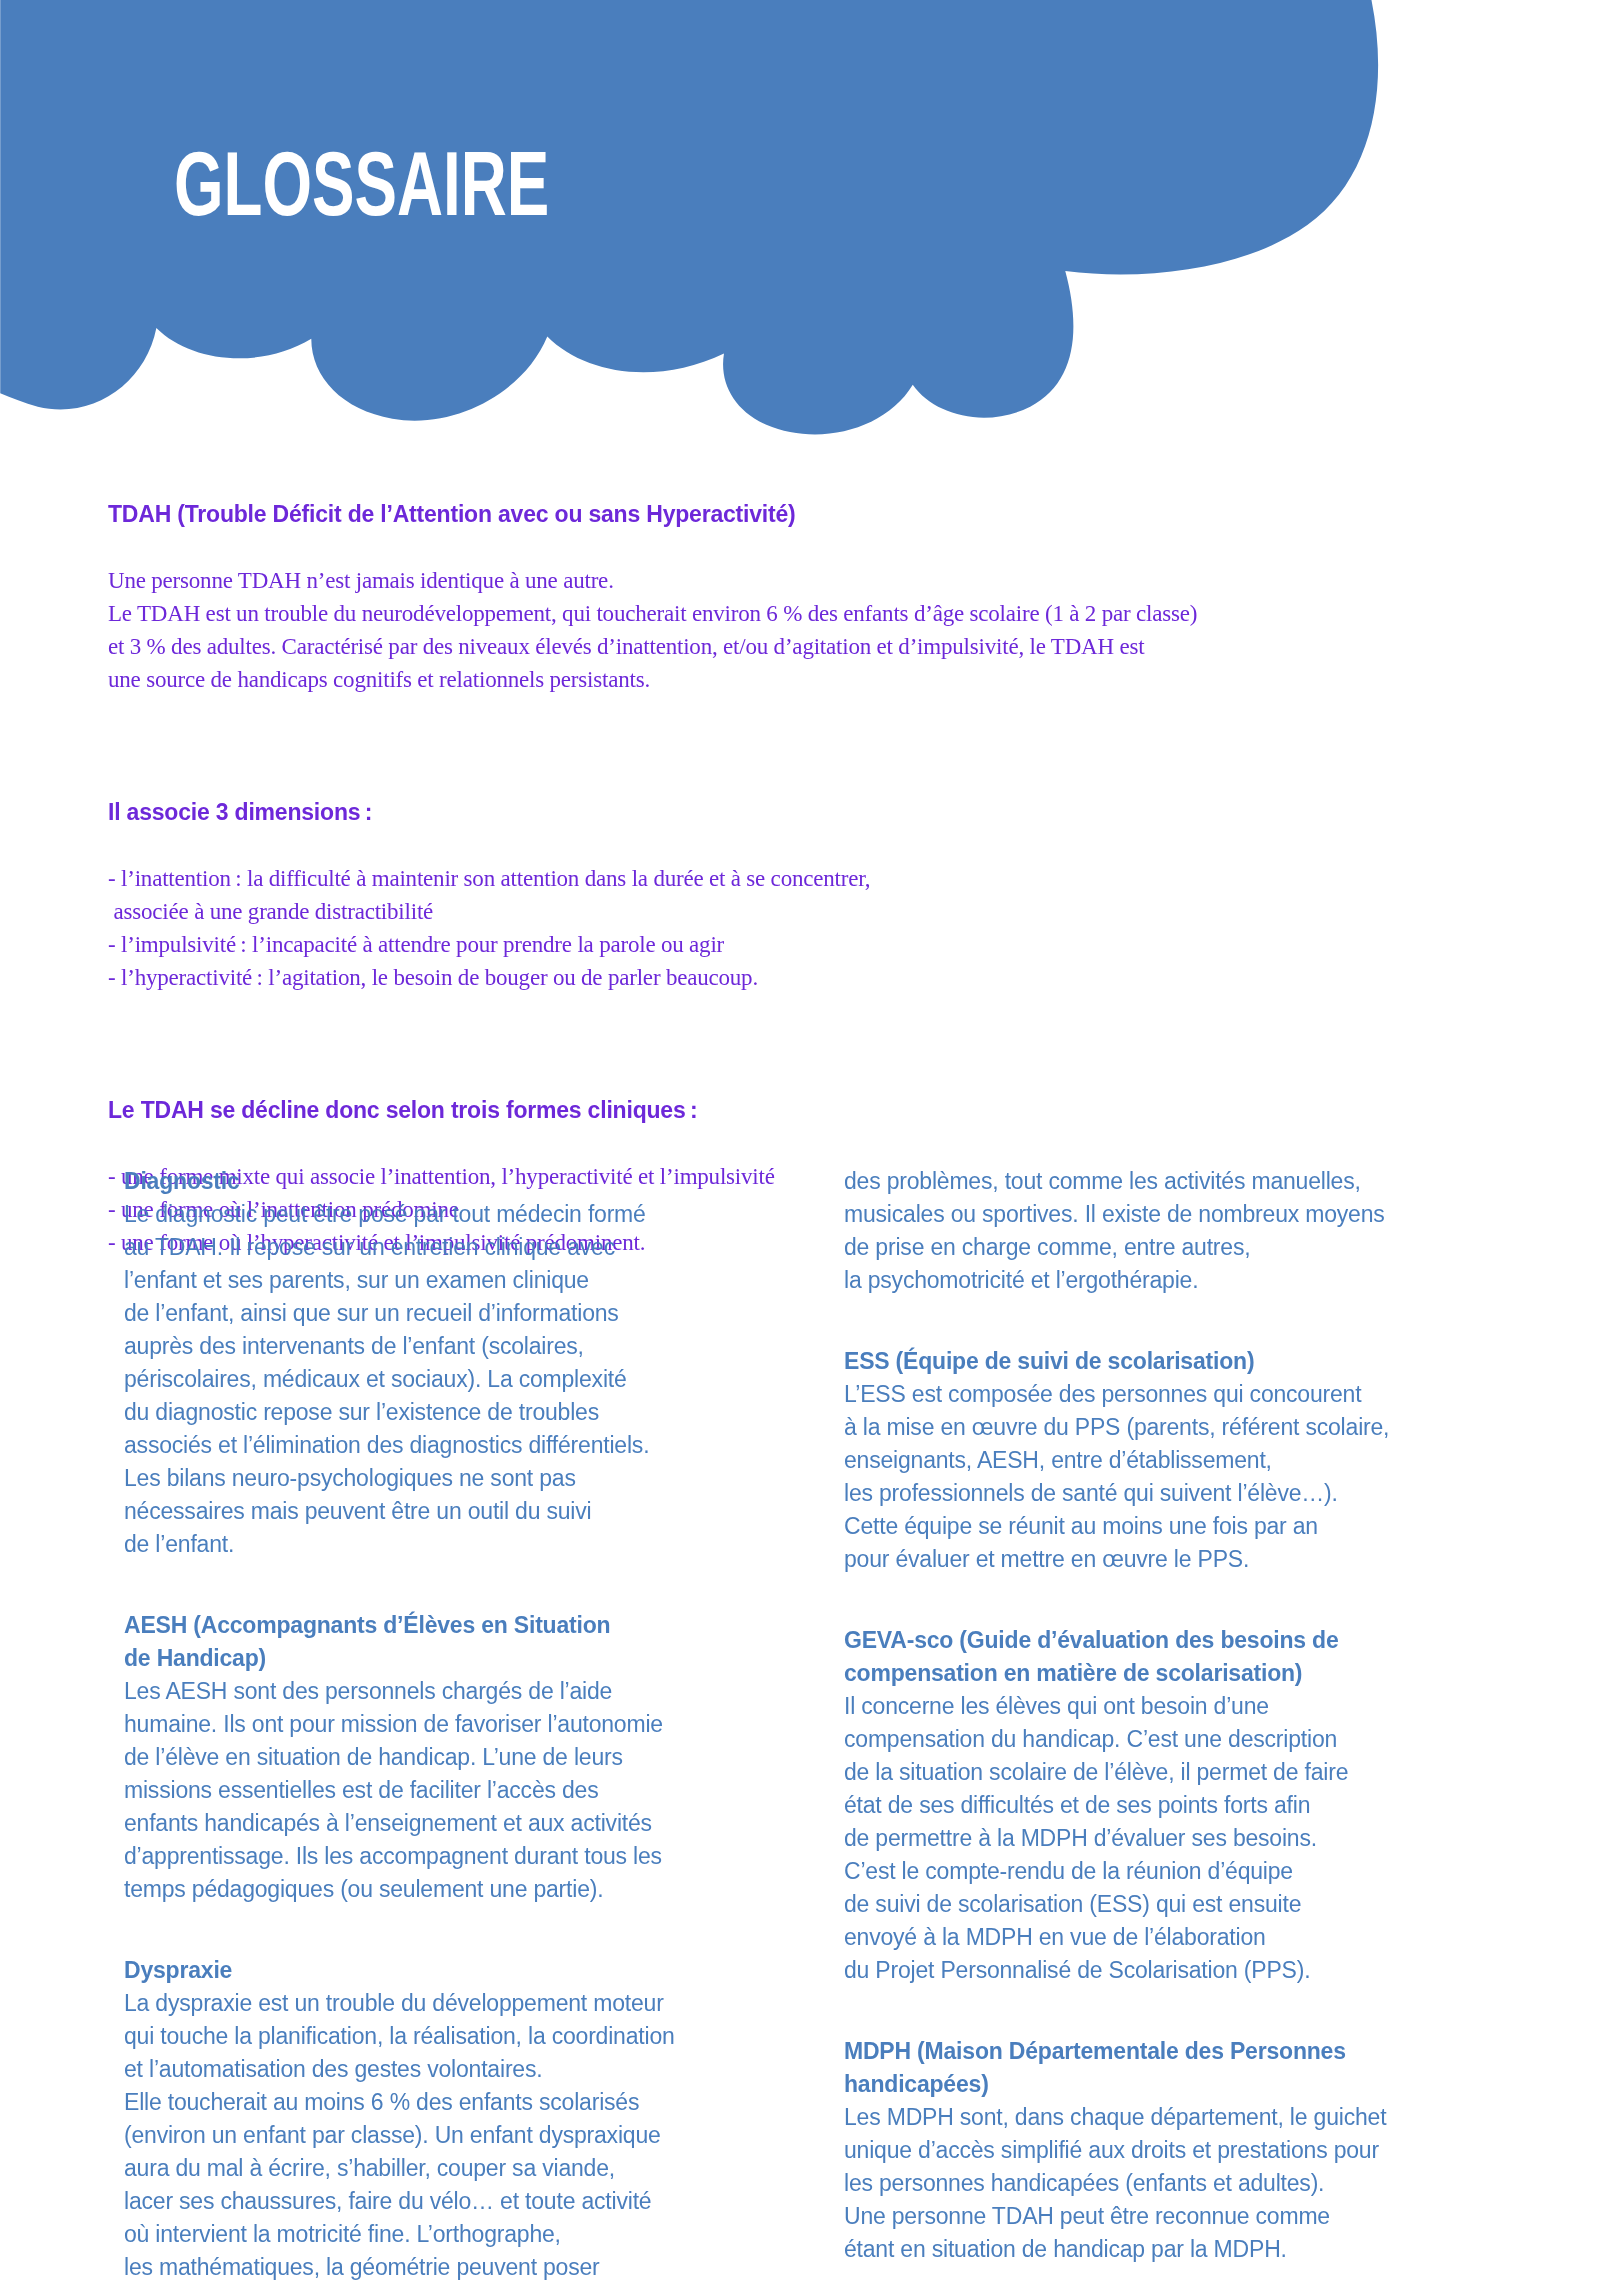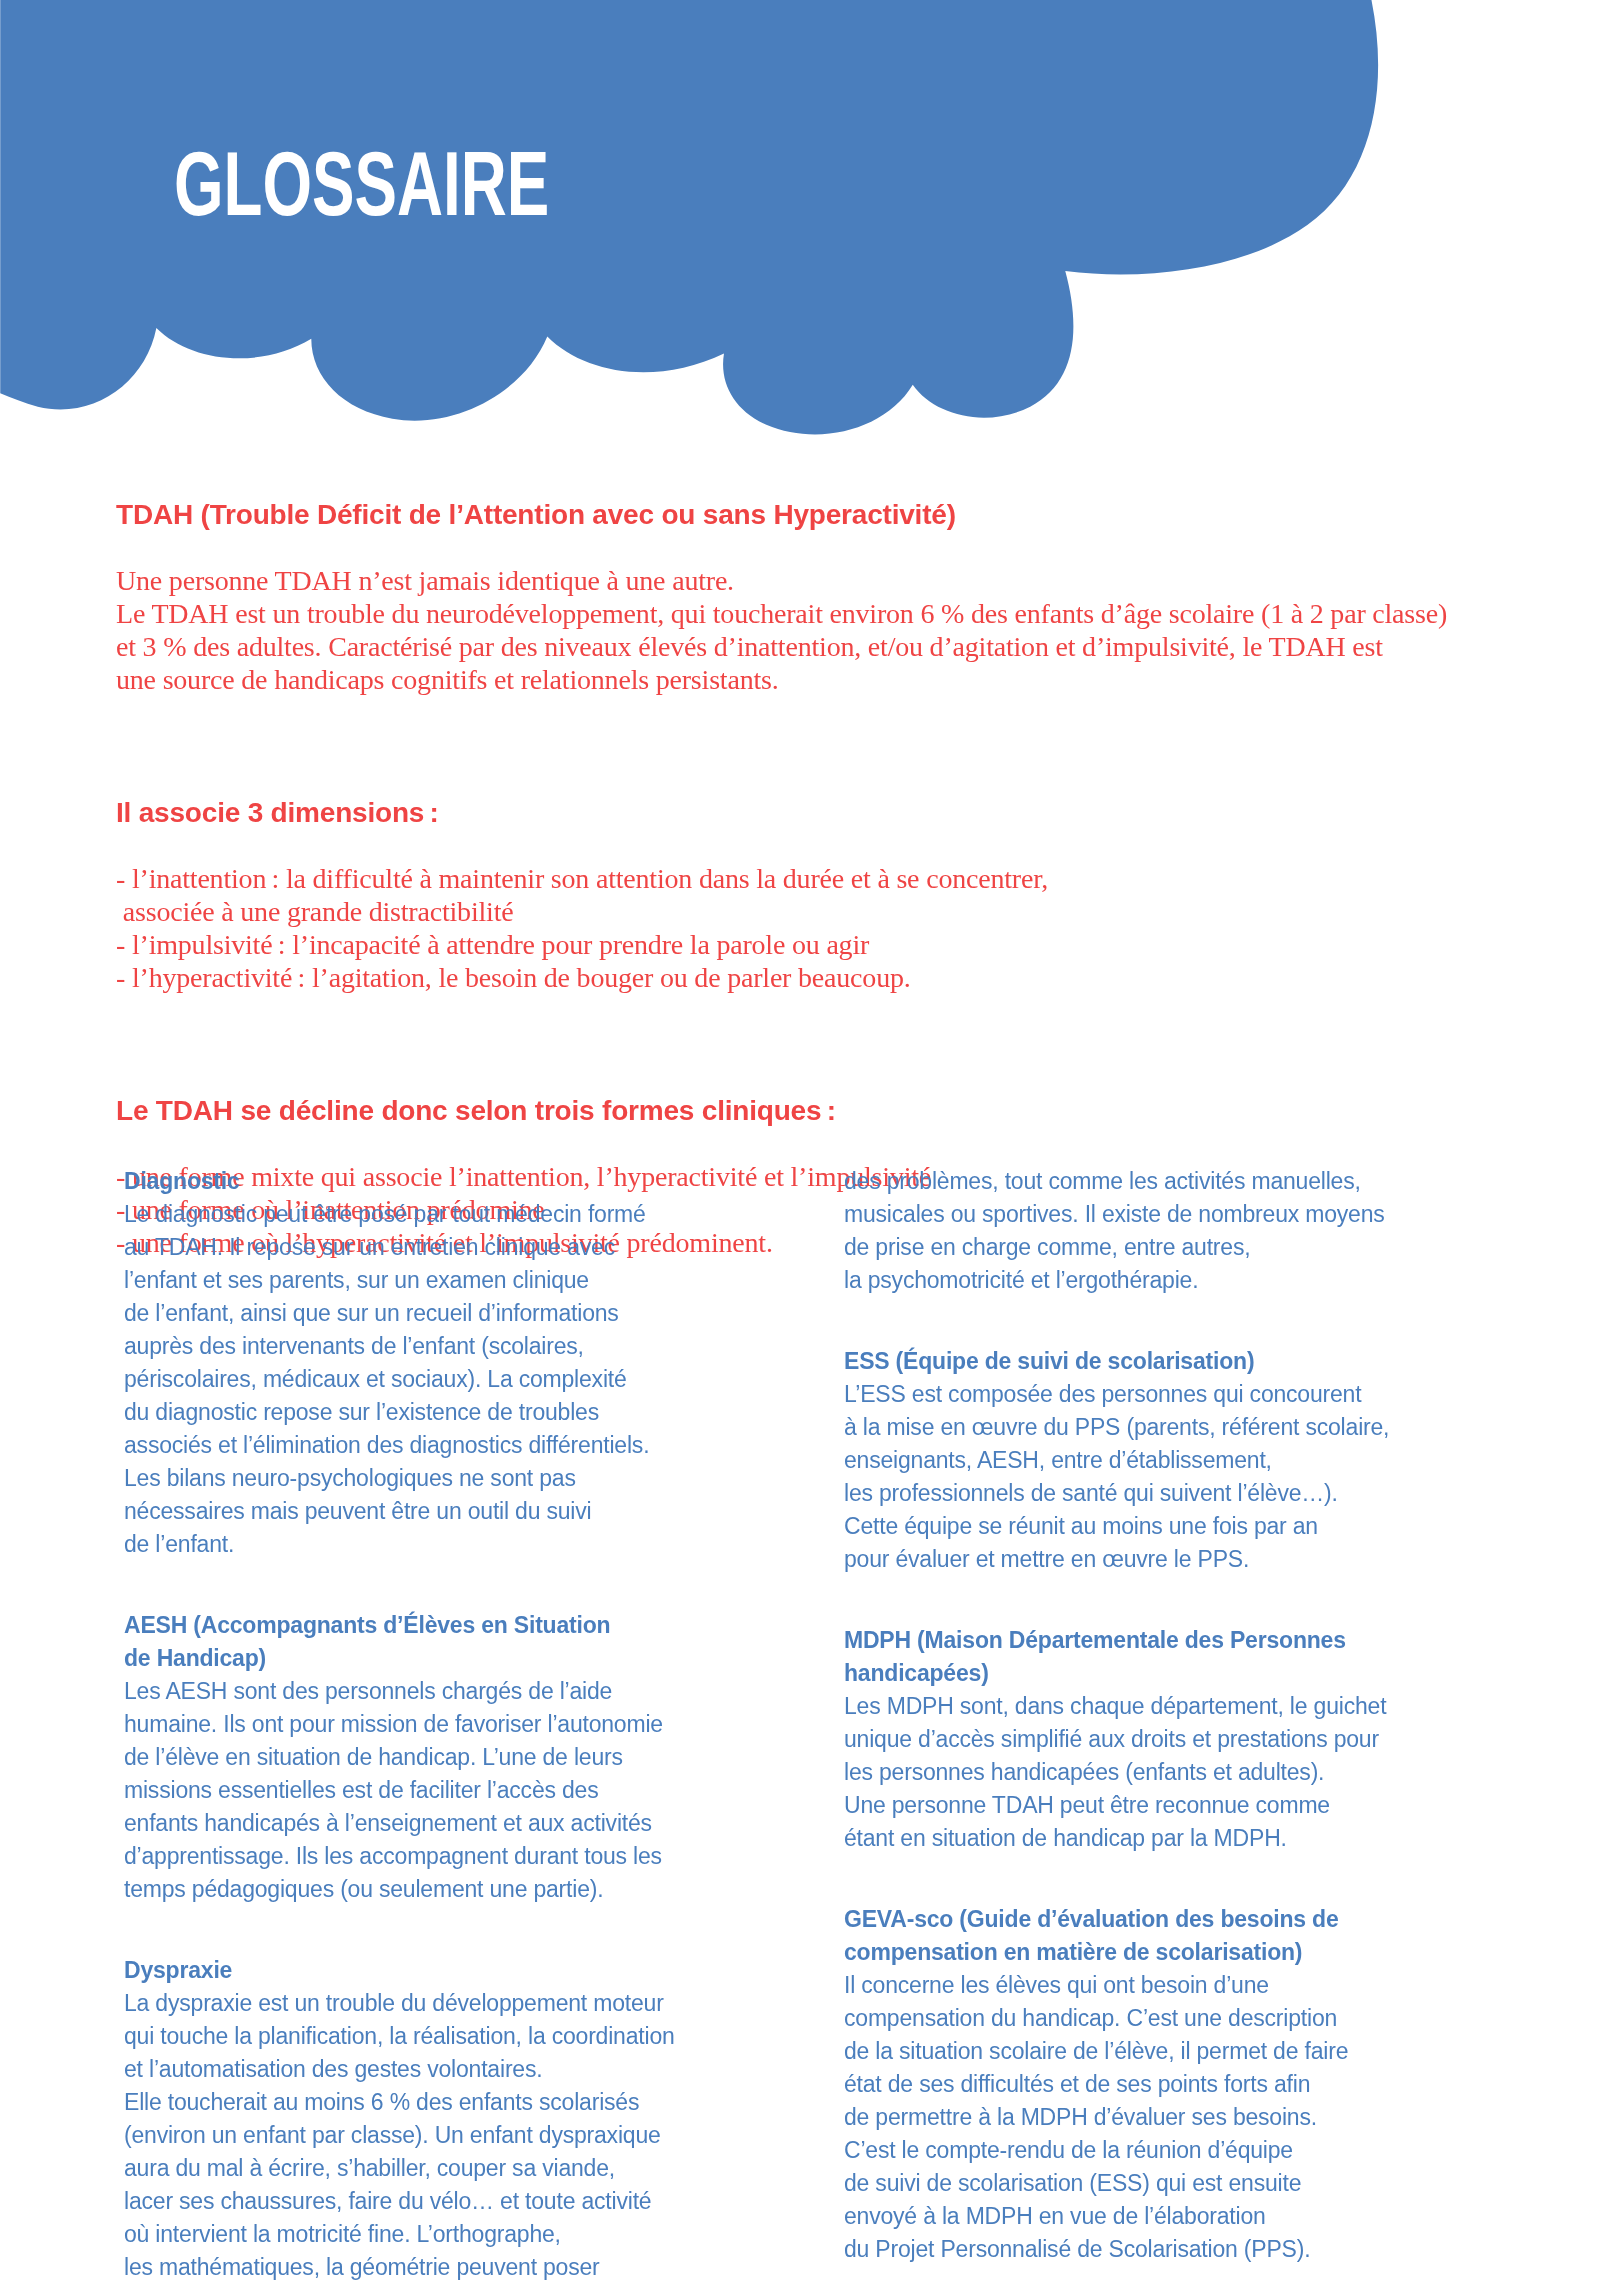--- a/index.html
+++ b/index.html
@@ -11,23 +11,23 @@
   .blob-wrap{position:absolute;left:0;top:0;width:1618px;height:472px;}
   .page-title{
     position:absolute;left:174px;top:138px;
     margin:0;color:#ffffff;
     font-size:91px;font-weight:700;line-height:1;
     letter-spacing:0px;
     transform:scaleX(0.70);transform-origin:left top;
     white-space:nowrap;
   }
   .intro{
-    position:absolute;left:116px;top:465px;width:1398px;
-    color:#ef4444;
-    font-size:28px;line-height:33px;letter-spacing:-0.2px;
+    position:absolute;left:108px;top:465px;width:1398px;
+    color:#6d28d9;
+    font-size:23px;line-height:33px;letter-spacing:-0.2px;
   }
   .para{white-space:pre-line;margin:0 0 34px 0;}
   .p-head{font-weight:700;white-space:pre-line;}
   .p-body{white-space:pre-line;font-family:Liberation Serif, serif;}
   .col{
     position:absolute;top:1165px;
     color:#4A7EBD;
     font-size:23px;line-height:33px;letter-spacing:-0.2px;
   }
   .col-left{left:124px;width:696px;}
@@ -137,37 +137,37 @@
     <div class="entry">
       <div class="e-head">ESS (Équipe de suivi de scolarisation)</div>
       <div class="e-body">L’ESS est composée des personnes qui concourent
 à la mise en œuvre du PPS (parents, référent scolaire,
 enseignants, AESH, entre d’établissement,
 les professionnels de santé qui suivent l’élève…).
 Cette équipe se réunit au moins une fois par an
 pour évaluer et mettre en œuvre le PPS.</div>
     </div>
     <div class="entry">
-      <div class="e-head">MDPH (Maison Départementale des Personnes
-handicapées)</div>
-      <div class="e-body">Les MDPH sont, dans chaque département, le guichet
-unique d’accès simplifié aux droits et prestations pour
-les personnes handicapées (enfants et adultes).
-Une personne TDAH peut être reconnue comme
-étant en situation de handicap par la MDPH.</div>
-    </div>
-    <div class="entry">
       <div class="e-head">GEVA-sco (Guide d’évaluation des besoins de
 compensation en matière de scolarisation)</div>
       <div class="e-body">Il concerne les élèves qui ont besoin d’une
 compensation du handicap. C’est une description
 de la situation scolaire de l’élève, il permet de faire
 état de ses difficultés et de ses points forts afin
 de permettre à la MDPH d’évaluer ses besoins.
 C’est le compte-rendu de la réunion d’équipe
 de suivi de scolarisation (ESS) qui est ensuite
 envoyé à la MDPH en vue de l’élaboration
 du Projet Personnalisé de Scolarisation (PPS).</div>
     </div>
+    <div class="entry">
+      <div class="e-head">MDPH (Maison Départementale des Personnes
+handicapées)</div>
+      <div class="e-body">Les MDPH sont, dans chaque département, le guichet
+unique d’accès simplifié aux droits et prestations pour
+les personnes handicapées (enfants et adultes).
+Une personne TDAH peut être reconnue comme
+étant en situation de handicap par la MDPH.</div>
+    </div>
   </section>
 
 </div>
 
 
 </body></html>

